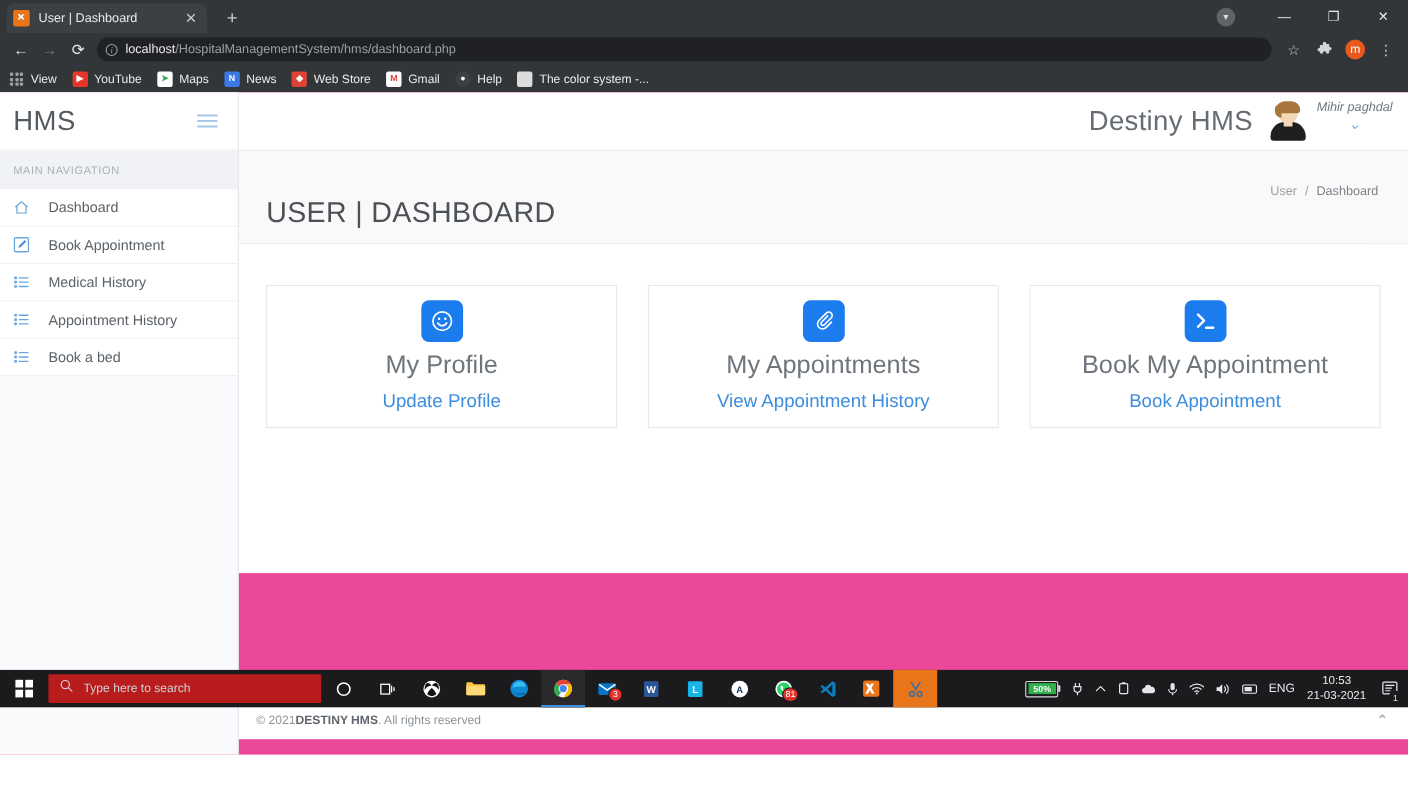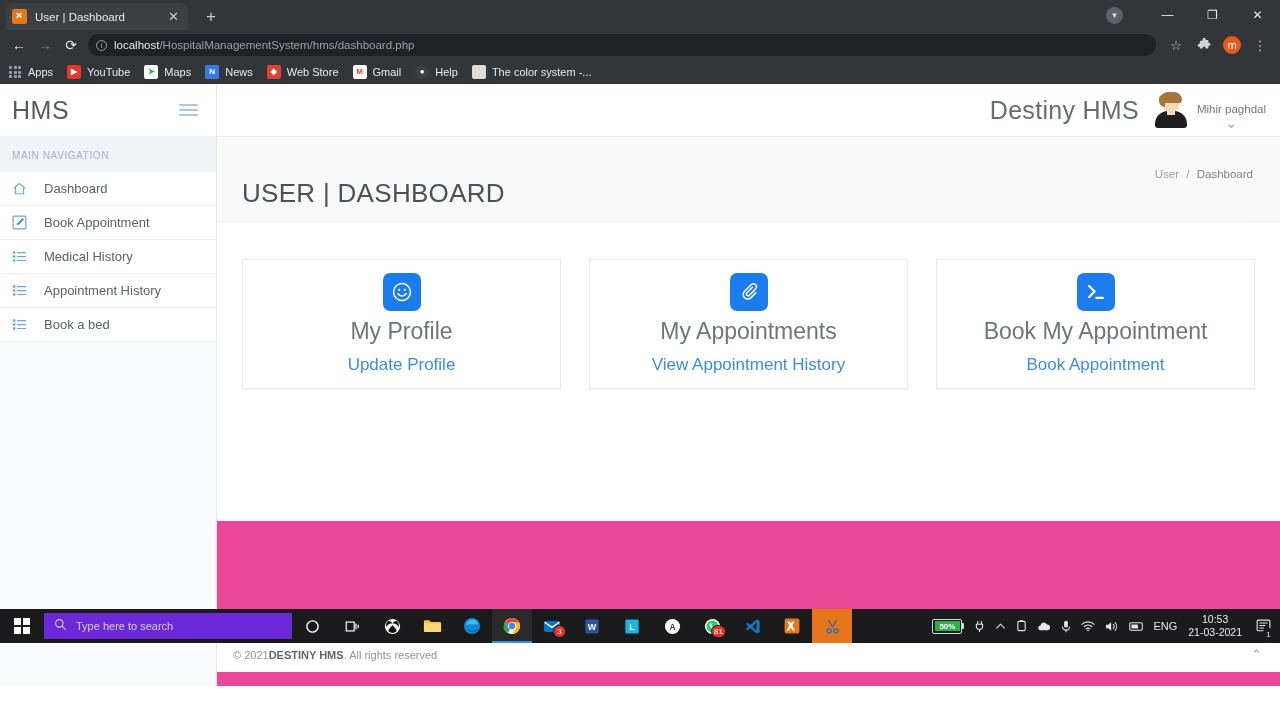--- a/index.html
+++ b/index.html
@@ -100,21 +100,21 @@
   .nav-item { display: flex; align-items: center; height: 34px; padding-left: 12px;
               border-bottom: 1px solid #eef0f3; background: #fff; }
   .nav-ico { width: 22px; flex: none; display: flex; align-items: center; }
   .nav-lbl { font-size: 13px; color: #5a6168; margin-left: 10px; }
 
   
   .topbar { position: absolute; left: 217px; top: 0; width: 1063px; height: 53px;
             background: #ffffff; border-bottom: 1px solid #efefef;
             display: flex; align-items: center; justify-content: flex-end; padding-right: 14px; }
   .brand { font-size: 25px; color: #666c73; font-weight: 300; letter-spacing: 0.3px; }
-  .user-wrap { display: flex; align-items: flex-end; margin-left: 14px; }
+  .user-wrap { display: flex; align-items: flex-start; margin-left: 14px; font-style: italic; }
   .avatar-img { width: 36px; height: 36px; position: relative; flex: none; }
   .av-head { position: absolute; left: 9px; top: 1px; width: 18px; height: 19px;
              background: #f3d9b6; border-radius: 50% 50% 46% 46%; }
   .av-hair { position: absolute; left: 7px; top: 0px; width: 22px; height: 11px;
              background: #a8763d; border-radius: 11px 11px 4px 4px; }
   .av-hair2 { position: absolute; left: 6px; top: 3px; width: 6px; height: 12px;
               background: #a8763d; border-radius: 4px 0 0 6px; }
   .av-body { position: absolute; left: 2px; top: 19px; width: 32px; height: 17px;
              background: #1f1f22; border-radius: 13px 13px 3px 3px; }
   .av-neck { position: absolute; left: 14px; top: 17px; width: 8px; height: 6px; background: #f3d9b6; }
@@ -157,21 +157,21 @@
   .foot-txt { font-size: 11px; color: #8d949b; }
   .foot-txt b { color: #5e656c; }
   .foot-up { color: #9aa0a6; font-size: 13px; }
 
   
   .taskbar { position: absolute; left: 0; bottom: 0; width: 1280px; height: 34px;
              background: #1b1b1d; display: flex; align-items: center; }
   .start { width: 44px; height: 34px; display: flex; align-items: center; justify-content: center; }
   .winlogo { display: grid; grid-template-columns: 7px 7px; grid-template-rows: 7px 7px; gap: 1.6px; }
   .winlogo i { background: #ffffff; display: block; }
-  .searchbox { width: 248px; height: 26px; background: #6d28d9; display: flex;
+  .searchbox { width: 248px; height: 26px; background: #b91c1c; display: flex;
                align-items: center; padding: 0 10px; border-radius: 1px; }
   .search-ph { font-size: 11px; color: #cfd2d5; margin-left: 9px; }
   .tb-ico { width: 40px; height: 34px; display: flex; align-items: center;
             justify-content: center; position: relative; flex: none; }
   .tb-active { box-shadow: inset 0 -2px 0 #3a8ee0; background: #2a2a2d; }
   .tb-badge { position: absolute; right: 6px; bottom: 5px; min-width: 13px; height: 13px;
               border-radius: 7px; background: #e0322a; color: #fff; font-size: 8px;
               display: flex; align-items: center; justify-content: center; padding: 0 2px;
               border: 1.5px solid #1b1b1d; }
   .tray { margin-left: auto; display: flex; align-items: center; height: 34px; padding-right: 4px; }
@@ -244,21 +244,21 @@
               <i></i>
               <i></i>
               <i></i>
               <i></i>
               <i></i>
               <i></i>
               <i></i>
               <i></i>
             </div>
         </div>
-        <div class="bm-lbl">Apps</div>
+        <div class="bm-lbl">View</div>
       </div>
       <div class="bm">
         <div class="bm-ico" style="background:#e8352a">▶</div>
         <div class="bm-lbl">YouTube</div>
       </div>
       <div class="bm">
         <div class="bm-ico" style="background:#fff;color:#34a853">➤</div>
         <div class="bm-lbl">Maps</div>
       </div>
       <div class="bm">

